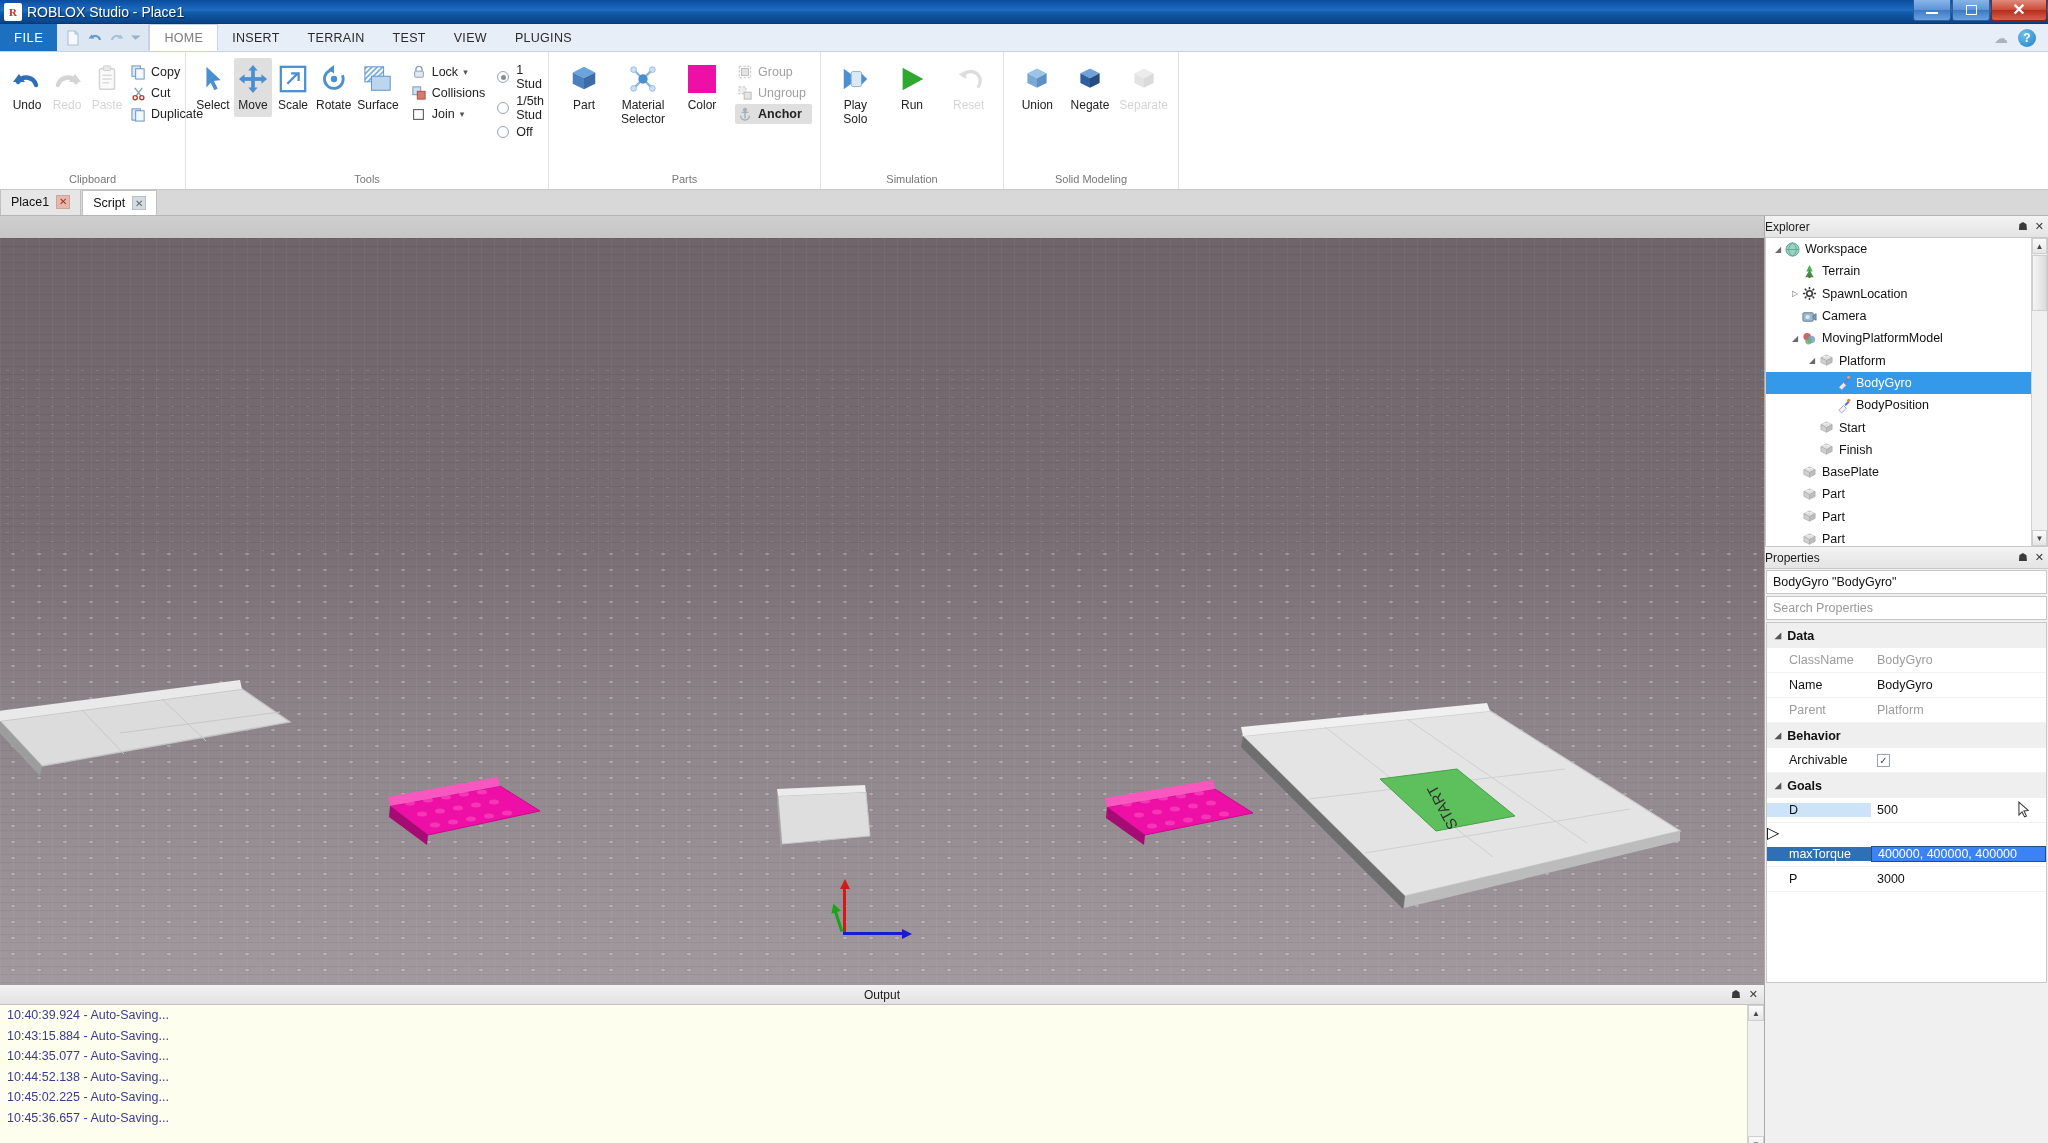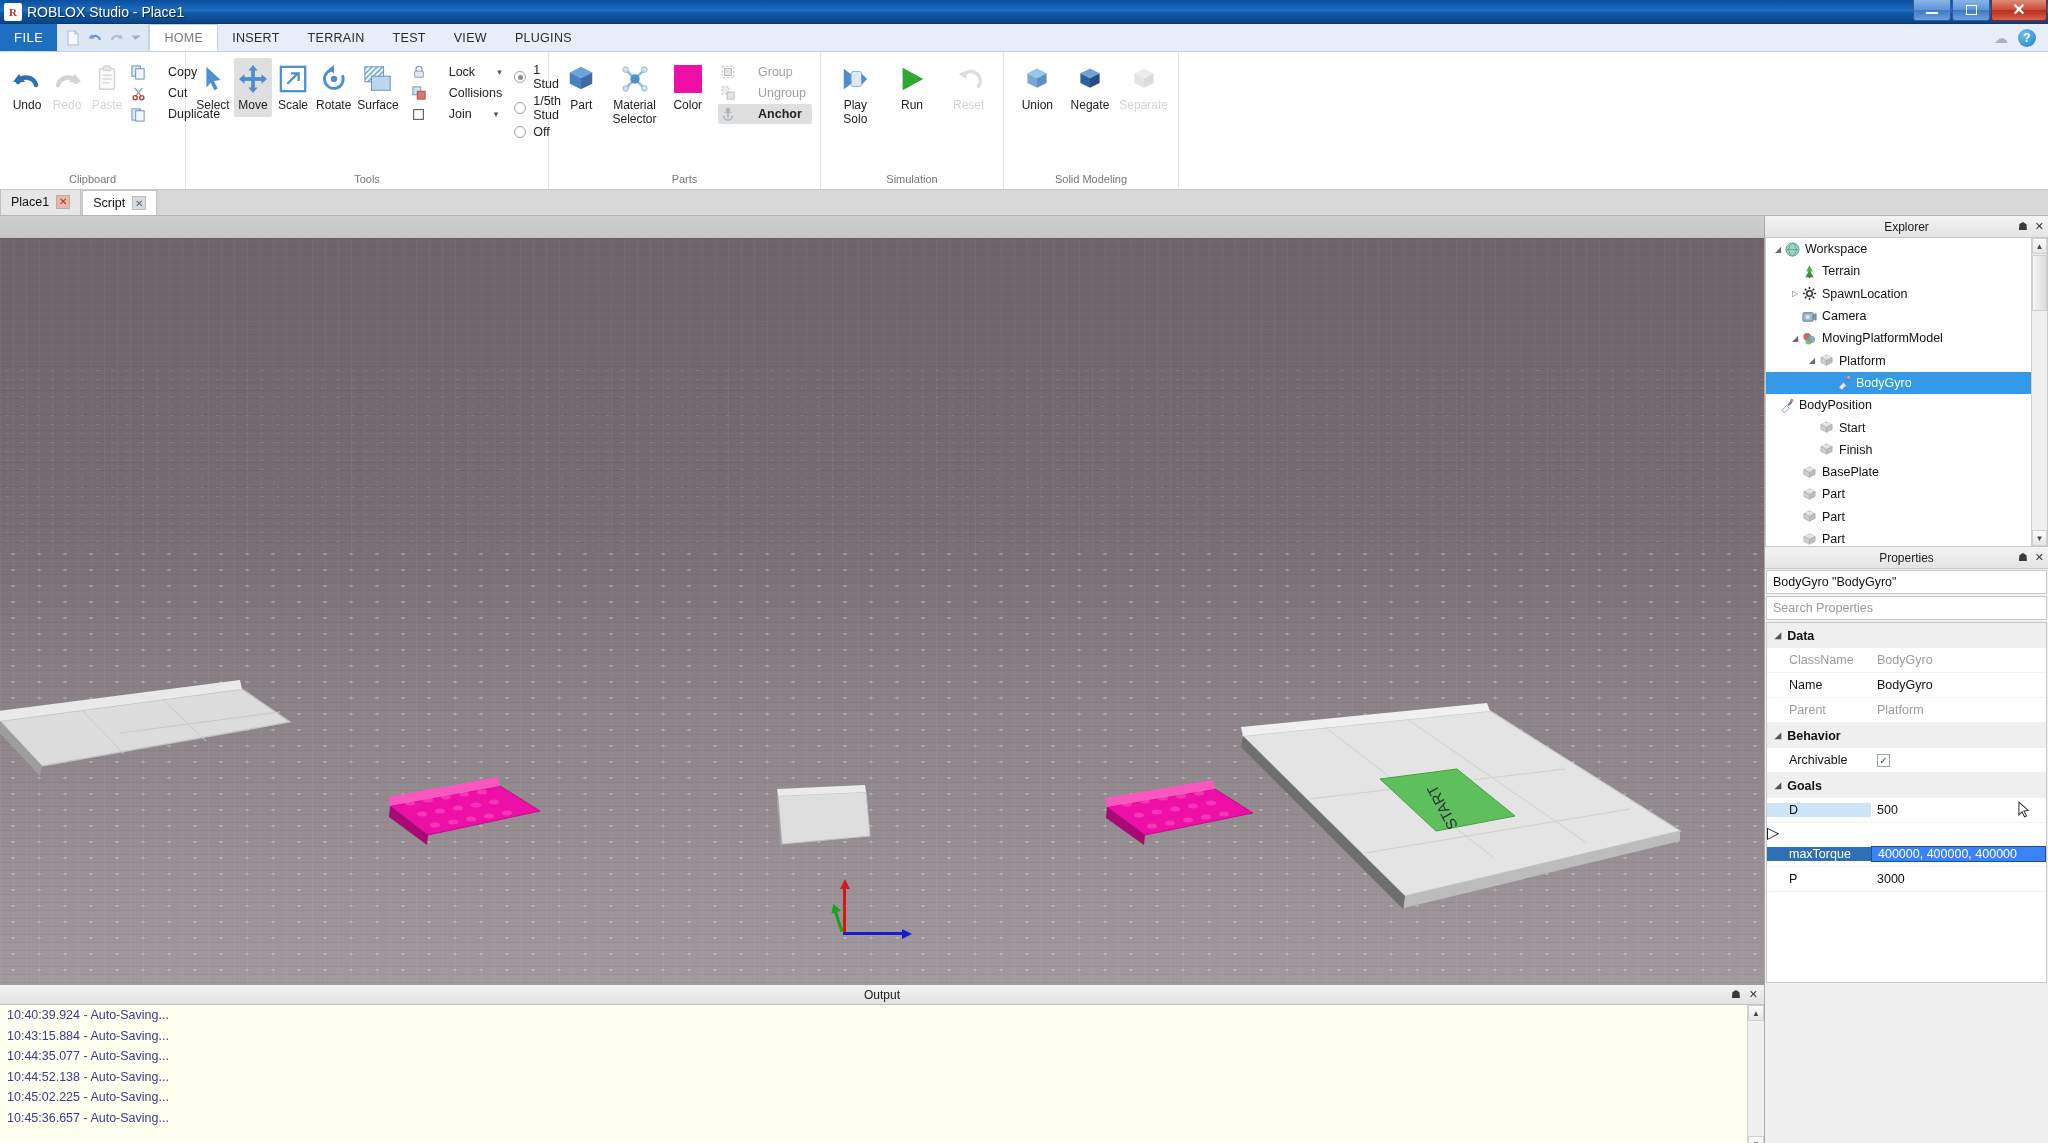--- a/index.html
+++ b/index.html
@@ -91,21 +91,21 @@
     width: 56px; display:flex; flex-direction:column; align-items:center;
     padding: 4px 2px; border-radius:2px; cursor:default;
   }
   .bigbtn.sel { background:#dfdfdf; }
   .bigbtn.disabled { opacity:.42; }
   .bigbtn .lbl { font-size:12px; color:#222; margin-top:3px; text-align:center; line-height:1.15; }
   .bigbtn.disabled .lbl { color:#999; }
   .icn { width:34px; height:34px; display:flex; align-items:center; justify-content:center; }
 
   .colstack { display:flex; flex-direction:column; gap:1px; padding-top:4px; }
-  .smallbtn { display:flex; align-items:center; gap:22px; padding:2px 6px 2px 2px; font-size:12.5px; color:#222; border-radius:2px; }
+  .smallbtn { display:flex; align-items:center; gap:5px; padding:2px 6px 2px 2px; font-size:12.5px; color:#222; border-radius:2px; }
   .smallbtn.disabled { color:#a0a0a0; }
   .smallbtn.sel { background:#dfdfdf; }
   .smallbtn .icn16 { width:16px;height:16px;display:flex;align-items:center;justify-content:center;flex:none; }
 
   .radiocol { display:flex; flex-direction:column; gap:3px; padding-top:5px; padding-left:4px; }
   .radiorow { display:flex; align-items:center; gap:7px; font-size:12.5px; color:#222; }
   .radio { width:12px;height:12px;border-radius:50%;border:1px solid #9aa4ad;background:#fdfdfd;flex:none;position:relative; }
   .radio.on::after{content:"";position:absolute;left:2.5px;top:2.5px;width:5px;height:5px;border-radius:50%;background:#8c8c8c;}
 
   
@@ -152,21 +152,21 @@
   .gz-y::before{content:"";position:absolute;left:-3.5px;top:-8px;border-left:5px solid transparent;border-right:5px solid transparent;border-bottom:10px solid #d11a1a;}
   .gz-x { position:absolute; left:10px; bottom:6px; width:60px; height:3px; background:#1a1ad1; }
   .gz-x::before{content:"";position:absolute;right:-9px;top:-3.5px;border-top:5px solid transparent;border-bottom:5px solid transparent;border-left:10px solid #1a1ad1;}
   .gz-z { position:absolute; left:4px; bottom:9px; width:3px; height:22px; background:#16a616; transform:rotate(-18deg); }
   .gz-z::before{content:"";position:absolute;left:-3.5px;top:-7px;border-left:5px solid transparent;border-right:5px solid transparent;border-bottom:9px solid #16a616;}
 
   
   .rightpanel { width:284px; background:#f0f0f0; display:flex; flex-direction:column; border-left:1px solid #a9a9a9; }
   .panel-hdr {
     height:22px; background:linear-gradient(to bottom,#f3f3f3,#e4e4e4);
-    display:flex; align-items:center; justify-content:center; position:relative;
+    display:flex; align-items:center; position:relative;
     font-size:12px; color:#1b1b1b; border-bottom:1px solid #c8c8c8;
   }
   .panel-hdr .hdr-btns { position:absolute; right:4px; display:flex; gap:7px; font-size:11px; color:#3a3a3a; }
   .tree { flex:1; background:#fff; overflow:hidden; position:relative; border:1px solid #c8c8c8; border-top:none; }
   .trow { display:flex; align-items:center; height:22.3px; font-size:12.5px; color:#111; white-space:nowrap; padding-right:4px; }
   .trow.sel { background:#3399e8; color:#fff; }
   .twist { width:12px; flex:none; display:flex; align-items:center; justify-content:center; font-size:8px; color:#6b6b6b; }
   .ticon { width:17px;height:17px;flex:none;margin-right:4px;display:flex;align-items:center;justify-content:center; }
 
   .scrollbar { position:absolute; right:0; top:0; width:16px; bottom:0; background:#f0f0f0; border-left:1px solid #d2d2d2; }
@@ -757,21 +757,21 @@
             <span class="twist"></span>
             <span class="ticon">
               <svg viewBox="0 0 16 16" width="15" height="15">
                 <path d="M3 13l5-5 3 3-5 5z" fill="#e8e8f5" stroke="#8a8ab0" stroke-width=".8"></path>
                 <path d="M9 7l4-4 1.5 1.5-4 4z" fill="#5b7fd0"></path>
                 <circle cx="13.5" cy="2.5" r="1.6" fill="#ff9d3d"></circle>
               </svg>
             </span>
             <span>BodyGyro</span>
           </div>
-          <div class="trow" style="">
+          <div class="trow" style="padding-left: 57px;">
             <span class="twist"></span>
             <span class="ticon">
               <svg viewBox="0 0 16 16" width="15" height="15">
                 <path d="M3 13l5-5 3 3-5 5z" fill="#f0f0fa" stroke="#9090b8" stroke-width=".8"></path>
                 <path d="M9 7l4-4 1.5 1.5-4 4z" fill="#4f74c8"></path>
                 <circle cx="13.6" cy="2.4" r="1.7" fill="#ff7a2d"></circle>
               </svg>
             </span>
             <span>BodyPosition</span>
           </div>

